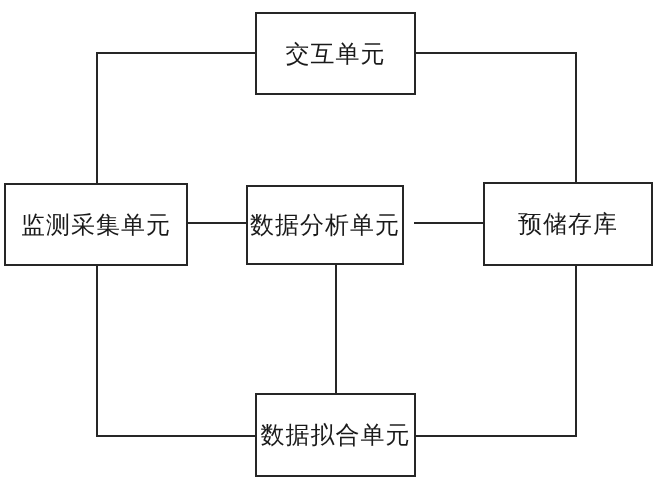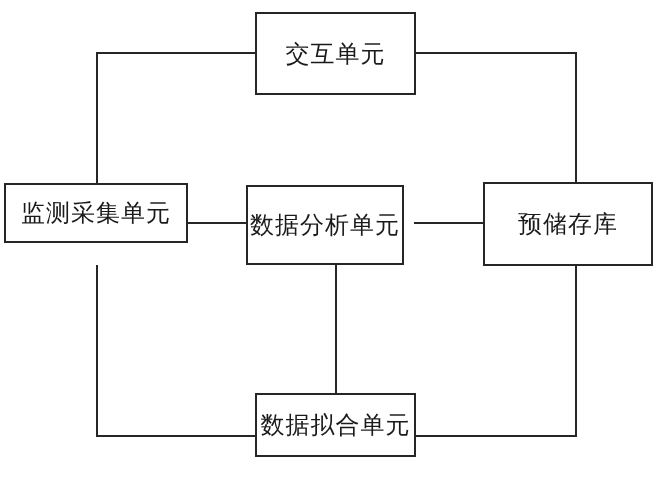--- a/index.html
+++ b/index.html
@@ -29,24 +29,24 @@
     white-space: nowrap;
     z-index: 2;
   }
   .line {
     position: absolute;
     background: #262626;
     z-index: 1;
   }
   
   #n-interaction { left: 255px; top: 12px;  width: 161px; height: 83px; }
-  #n-monitoring  { left: 4px;   top: 183px; width: 184px; height: 60px; }
+  #n-monitoring  { left: 4px;   top: 183px; width: 184px; height: 83px; }
   #n-analysis    { left: 246px; top: 185px; width: 158px; height: 80px; }
   #n-storage     { left: 483px; top: 182px; width: 170px; height: 84px; }
-  #n-fitting     { left: 255px; top: 393px; width: 161px; height: 64px; }
+  #n-fitting     { left: 255px; top: 393px; width: 161px; height: 84px; }
   
   #l-top-left-h     { left: 96px;  top: 52px;  width: 160px; height: 2px; }
   #l-top-left-v     { left: 96px;  top: 52px;  width: 2px;   height: 131px; }
   #l-top-right-h    { left: 415px; top: 52px;  width: 161px; height: 2px; }
   #l-top-right-v    { left: 575px; top: 52px;  width: 2px;   height: 130px; }
   #l-mid-left-h     { left: 187px; top: 222px; width: 71px;  height: 2px; }
   #l-mid-right-h    { left: 414px; top: 222px; width: 70px;  height: 2px; }
   #l-center-v       { left: 335px; top: 264px; width: 2px;   height: 130px; }
   #l-bottom-left-v  { left: 96px;  top: 265px; width: 2px;   height: 172px; }
   #l-bottom-left-h  { left: 96px;  top: 435px; width: 160px; height: 2px; }

